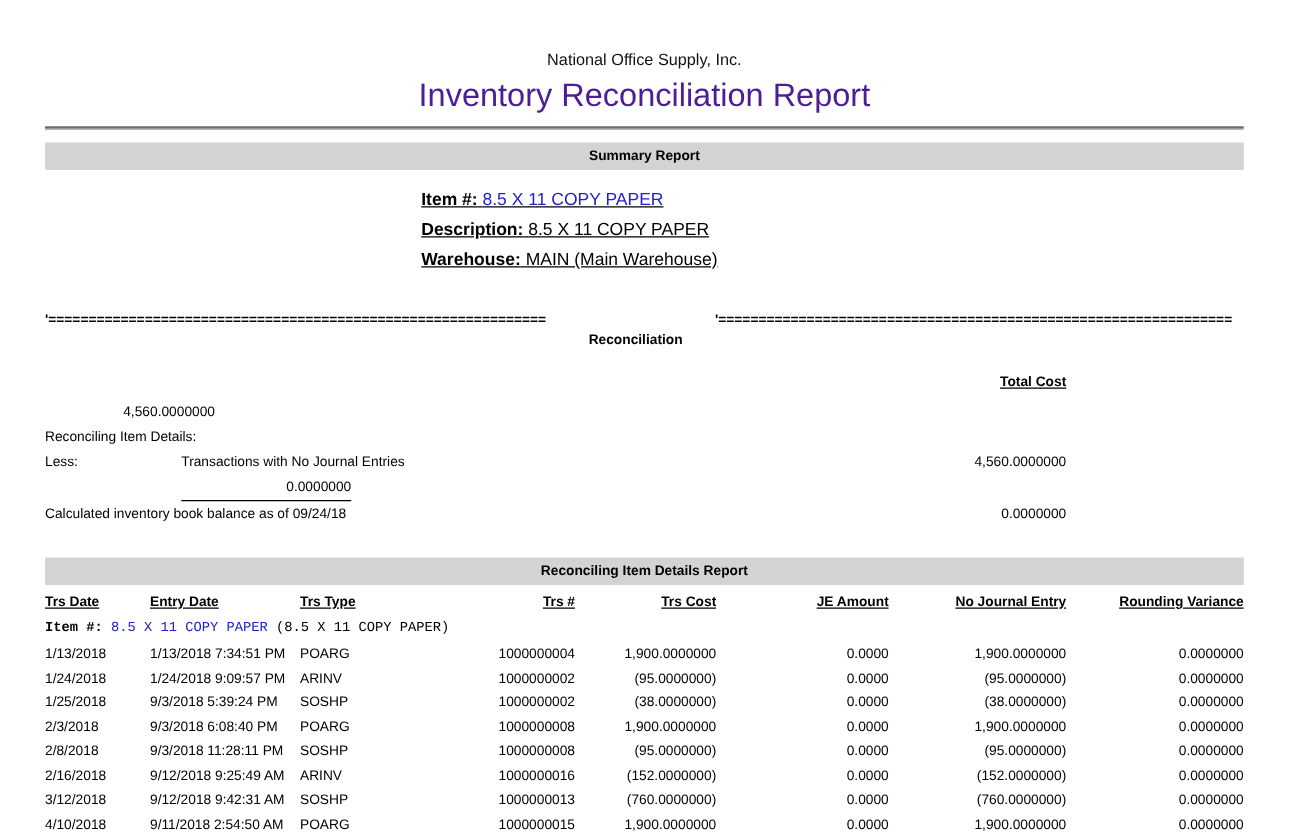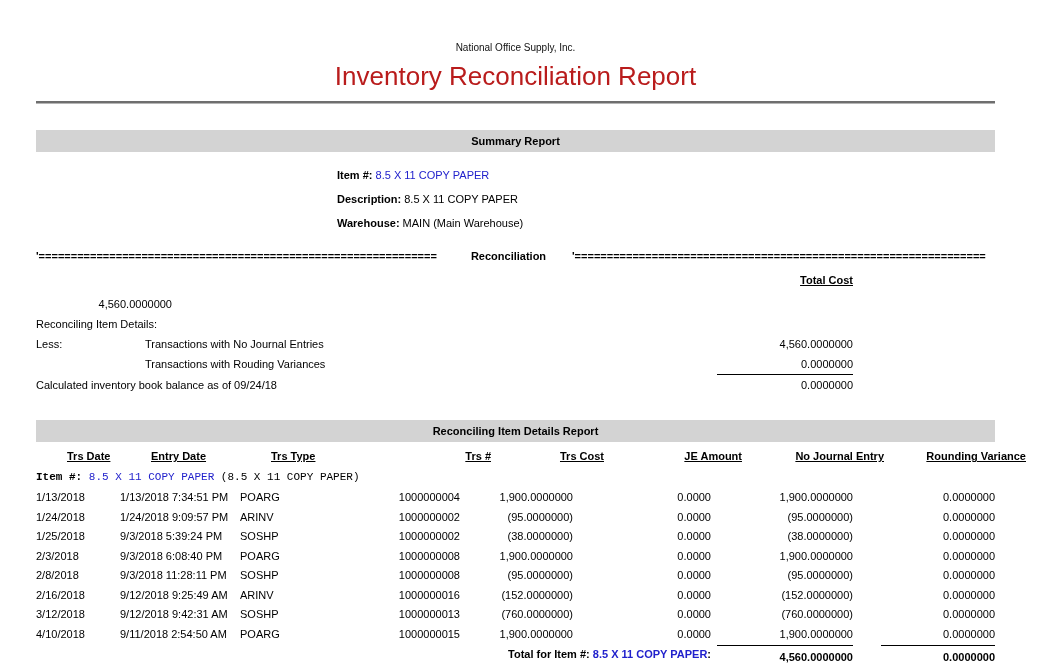--- a/index.html
+++ b/index.html
@@ -1,51 +1,51 @@
 <!DOCTYPE html>
 <html><head>
 <meta charset="utf-8">
 <style>
   * { margin:0; padding:0; box-sizing:border-box; }
   html,body { background:#ffffff; }
   body { font-family:"Liberation Sans", sans-serif; color:#000; }
   .page { position:relative; width:1046px; height:670px; background:#fff; overflow:hidden; }
   .content { margin-left:36px; width:959px; }
 
-  .company { margin-top:40px; text-align:center; font-size:10px; line-height:16px; color:#111; }
-  .report-title { margin-top:4px; text-align:center; font-size:26px; line-height:32px; color:#b91c1c; }
+  .company { margin-top:40px; text-align:center; font-size:13px; line-height:16px; color:#111; }
+  .report-title { margin-top:4px; text-align:center; font-size:26px; line-height:32px; color:#4c1d95; }
 
   .double-rule { margin-top:9px; height:3px; border-top:2px solid #6e6e6e; border-bottom:1px solid #b5b5b5; }
 
-  .band { margin-top:26px; height:22px; background:#d3d3d3; text-align:center; font-size:11px; font-weight:bold; line-height:22px; }
+  .band { margin-top:10px; height:22px; background:#d3d3d3; text-align:center; font-size:11px; font-weight:bold; line-height:22px; }
 
   .summary-fields { margin-top:11px; padding-left:301px; }
-  .summary-row { line-height:24px; font-size:11px; white-space:nowrap; }
+  .summary-row { line-height:24px; font-size:14px; white-space:nowrap;text-decoration:underline; }
   .summary-row .lbl { font-weight:bold; }
   .link { color:#2121cc; }
 
   .separator { margin-top:13px; display:flex; align-items:center; font-size:11px; line-height:16px; }
   .sep-seg { overflow:hidden; white-space:nowrap; font-weight:bold; letter-spacing:0px; }
   .sep-left { width:409px; }
   .sep-right { flex:1; }
-  .sep-title { width:127px; text-align:center; font-weight:bold; }
+  .sep-title { width:127px; text-align:center; font-weight:bold;margin-top:32px; }
 
   .amount-row { display:flex; font-size:11px; line-height:20px; }
   .amount-row .row-label { flex:1; white-space:nowrap; }
   .amount-row .row-prefix { width:109px; white-space:nowrap; }
   .amount-row .val { width:136px; text-align:right; white-space:nowrap; }
   .amount-row .rspace { width:142px; }
-  .total-cost-hdr { margin-top:6px; }
+  .total-cost-hdr { margin-top:16px; }
   .total-cost-hdr .val { font-weight:bold; text-decoration:underline; }
   .recon-rows { margin-top:4px; }
   .val.rule-under { border-bottom:1px solid #000; }
 
   .dtable { margin-top:6px; font-size:11px; }
   .trow, .thead-row, .total-row { display:grid; grid-template-columns:84px 120px 90px 130px 113px 138px 142px 142px; }
-  .thead-row { line-height:16px;margin-left:31px; }
+  .thead-row { line-height:16px; }
   .thead-row .hcell { font-weight:bold; }
   .thead-row .hcell span { text-decoration:underline; }
   .tcell, .hcell { white-space:nowrap; overflow:hidden; }
   .c0,.c1,.c2 { text-align:left; }
   .c3,.c4,.c5,.c6,.c7 { text-align:right; }
   .group-row { line-height:21px; margin-top:3px; white-space:nowrap;font-family:Liberation Mono, monospace; }
   .group-row .lbl { font-weight:bold; }
   .trow { line-height:19.5px; }
   .total-row { margin-top:1px; line-height:18px; font-weight:bold; }
   .total-row .tlabel { grid-column:1 / 7; text-align:right; white-space:nowrap; }
@@ -108,21 +108,20 @@
         <span class="rspace"></span>
       </div>
       <div class="amount-row">
         <span class="row-prefix">Less:</span>
         <span class="row-label">Transactions with No Journal Entries</span>
         <span class="val">4,560.0000000</span>
         <span class="rspace"></span>
       </div>
       <div class="amount-row">
         <span class="row-prefix"></span>
-        <span class="row-label">Transactions with Rouding Variances</span>
         <span class="val rule-under">0.0000000</span>
         <span class="rspace"></span>
       </div>
       <div class="amount-row">
         <span class="row-label">Calculated inventory book balance as of 09/24/18</span>
         <span class="val">0.0000000</span>
         <span class="rspace"></span>
       </div>
     </div>
 

